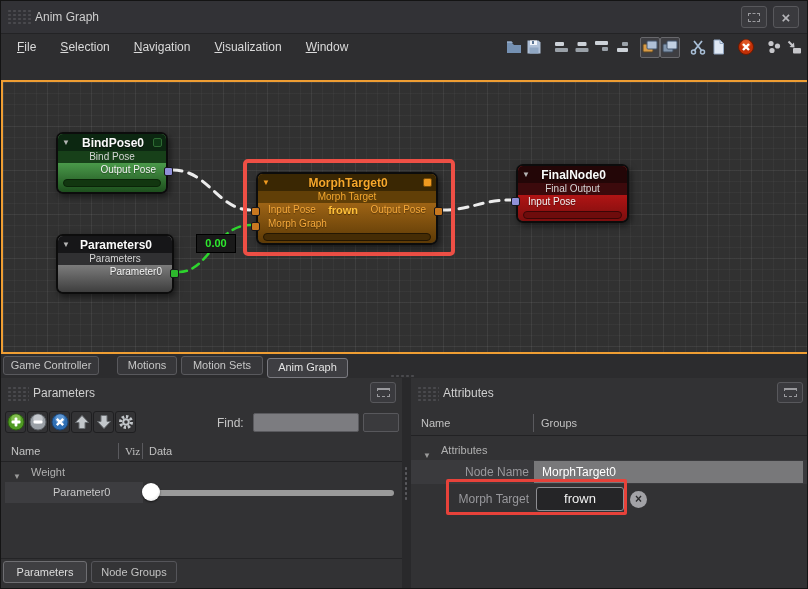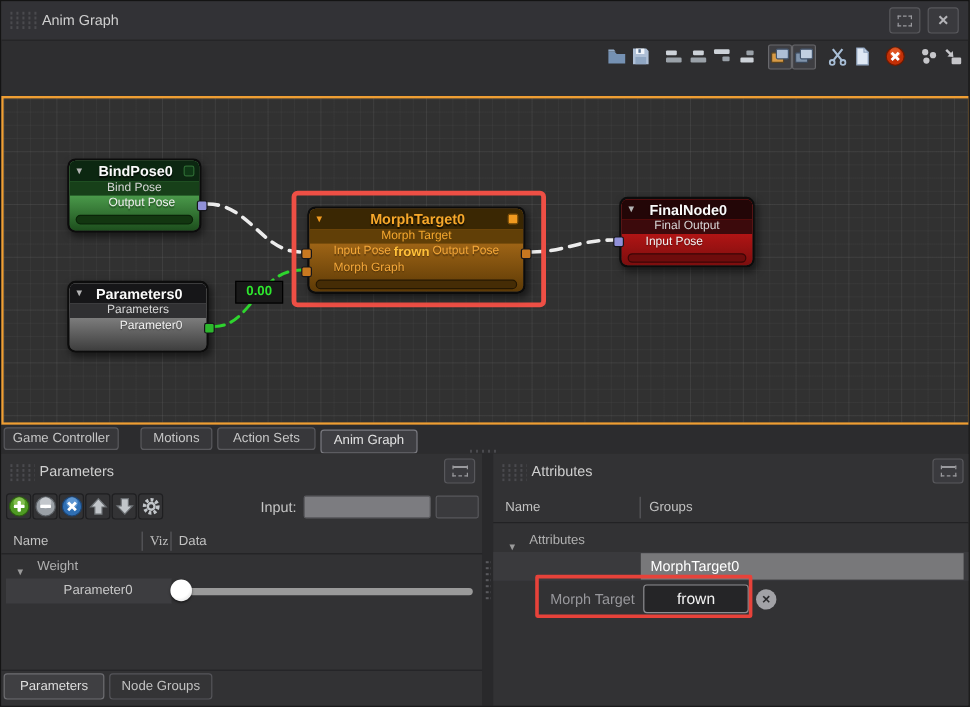--- a/index.html
+++ b/index.html
@@ -48,21 +48,21 @@
 
   .sel-box { position:absolute; left:240px; top:77px; width:212px; height:97px; border:4px solid #ee4f45; border-radius:5px; }
 
   .gnode { position:absolute; border:2px solid #0c0c0c; border-radius:7px; box-shadow:2px 3px 6px rgba(0,0,0,0.5); }
   .gnode-clip { width:100%; height:100%; border-radius:5px; overflow:hidden; }
   .gnode-header { height:17px; display:flex; align-items:center; padding:0 4px; }
   .tri { font-size:8px; color:#b4b4b4; width:11px; }
   .gnode-title { flex:1; text-align:center; font-size:12px; font-weight:bold; color:#fafafa; text-shadow:0 1px 1px rgba(0,0,0,0.7); }
   .gnode-badge { width:9px; height:9px; border-radius:2px; }
   .gnode-sub { height:12px; font-size:10px; text-align:center; color:#d6d6d6; line-height:12px; }
-  .gnode-row { height:14px; font-size:10px; line-height:14px; color:#f2f2f2; padding:0 20px; text-shadow:0 1px 1px rgba(0,0,0,0.4); }
+  .gnode-row { height:14px; font-size:10px; line-height:14px; color:#f2f2f2; padding:0 10px; text-shadow:0 1px 1px rgba(0,0,0,0.4); }
   .gnode-row.r { text-align:right; }
   .gnode-row.flex { display:flex; justify-content:space-between; }
   .gnode-strip { height:8px; margin:2px 5px 0 5px; border-radius:4px; }
 
   .n-green .gnode-clip { background:linear-gradient(180deg, #55ab55 38%, #1d4f1d 100%); }
   .n-green .gnode-header { background:#0c2711; }
   .n-green .gnode-sub { background:#174019; }
   .n-green .gnode-strip { background:#123610; border:1px solid #0a2408; }
 
   .n-gray .gnode-clip { background:linear-gradient(180deg, #8e8e8e 38%, #3e3e3e 100%); }
@@ -151,20 +151,27 @@
     <div class="titlebar-grip grip"></div>
     <div class="titlebar-title">Anim Graph</div>
     <div class="winbtn restore">
         <span class="restore-glyph"></span>
       </div>
     <div class="winbtn close">
         <span>×</span>
       </div>
   </div>
 
+  <div class="menubar">
+    <span class="menu-item">File</span>
+    <span class="menu-item">Selection</span>
+    <span class="menu-item">Navigation</span>
+    <span class="menu-item">Visualization</span>
+    <span class="menu-item">Window</span>
+  </div>
 
   <div class="mtoolbar">
     <span class="tb-btn">
         <svg width="18" height="18" viewBox="0 0 18 18">
           <path d="M2 5h5l2 2h7v8H2z" fill="#7591b3"></path>
           <path d="M2 5V3.2h4.5L8 5z" fill="#93abc8"></path>
         </svg>
       </span>
     <span class="tb-btn">
         <svg width="18" height="18" viewBox="0 0 18 18">
@@ -322,21 +329,21 @@
       </div>
       <span class="port port-purple" style="left:-7px; top:31px;"></span>
     </div>
 
     <div class="wire-label">0.00</div>
   </div>
 
   <div class="maintabs">
     <span class="mtab" style="left:2px; width:96px;">Game Controller</span>
     <span class="mtab" style="left:116px; width:60px;">Motions</span>
-    <span class="mtab" style="left:180px; width:82px;">Action Sets</span>
+    <span class="mtab" style="left:180px; width:82px;">Motion Sets</span>
     <span class="mtab active" style="left:266px; width:81px;">Anim Graph</span>
   </div>
 
   <div class="bottom">
 
     <div class="panel panel-left">
       <div class="panel-header">
         <span class="panel-grip grip"></span>
         <span class="panel-title">Parameters</span>
         <span class="float-btn">
@@ -376,21 +383,21 @@
             <svg width="18" height="18" viewBox="0 0 18 18">
               <path d="M9 15.5 L2.5 8.5 H6 V2.5 H12 V8.5 H15.5 Z" fill="#c2c6ca" stroke="#6a6e72"></path>
             </svg>
           </span>
         <span class="pt-btn" style="left:114px;">
             <svg width="18" height="18" viewBox="0 0 18 18">
               <circle cx="9" cy="9" r="5.5" fill="none" stroke="#c2c6ca" stroke-width="3" stroke-dasharray="2.4 1.8"></circle>
               <circle cx="9" cy="9" r="2.8" fill="none" stroke="#c2c6ca" stroke-width="2"></circle>
             </svg>
           </span>
-        <span class="find-label">Input:</span>
+        <span class="find-label">Find:</span>
         <span class="find-input"></span>
         <span class="find-btn"></span>
       </div>
 
       <div class="thead thead-left">
         <span style="position:absolute; left:10px;">Name</span>
         <span class="col-div" style="left:117px; height:16px;"></span>
         <span style="position:absolute; left:124px;font-family:Liberation Serif, serif;"><span class="clip-w">Viz</span></span>
         <span class="col-div" style="left:141px; height:16px;"></span>
         <span style="position:absolute; left:148px;">Data</span>
@@ -432,20 +439,21 @@
         <span class="col-div" style="left:122px; top:4px; height:18px;"></span>
         <span style="position:absolute; left:130px;">Groups</span>
       </div>
 
       <div class="group-row" style="top:62px; height:20px; line-height:20px;">
         <span class="group-tri" style="top:6px;">▼</span>
         <span style="position:absolute; left:30px;">Attributes</span>
       </div>
 
       <div class="attr-row-1">
+        <span class="attr-label" style="line-height:24px;">Node Name</span>
         <span class="attr-value-field">MorphTarget0</span>
       </div>
 
       <div class="attr-row-2">
         <span class="attr-label" style="line-height:30px;">Morph Target</span>
         <span class="frown-btn">frown</span>
         <span class="clear-circle">×</span>
       </div>
 
       <div class="attr-sel-box"></div>

